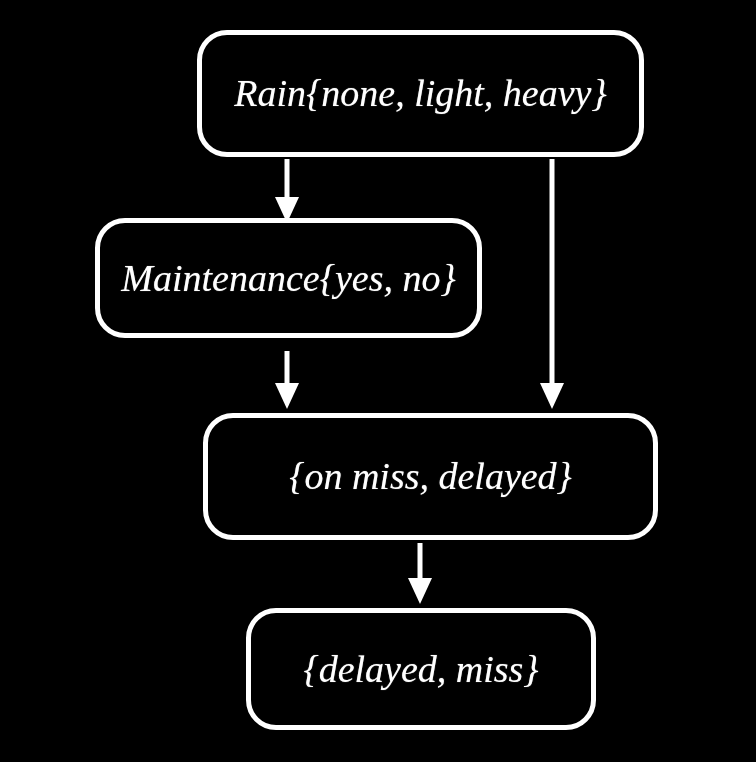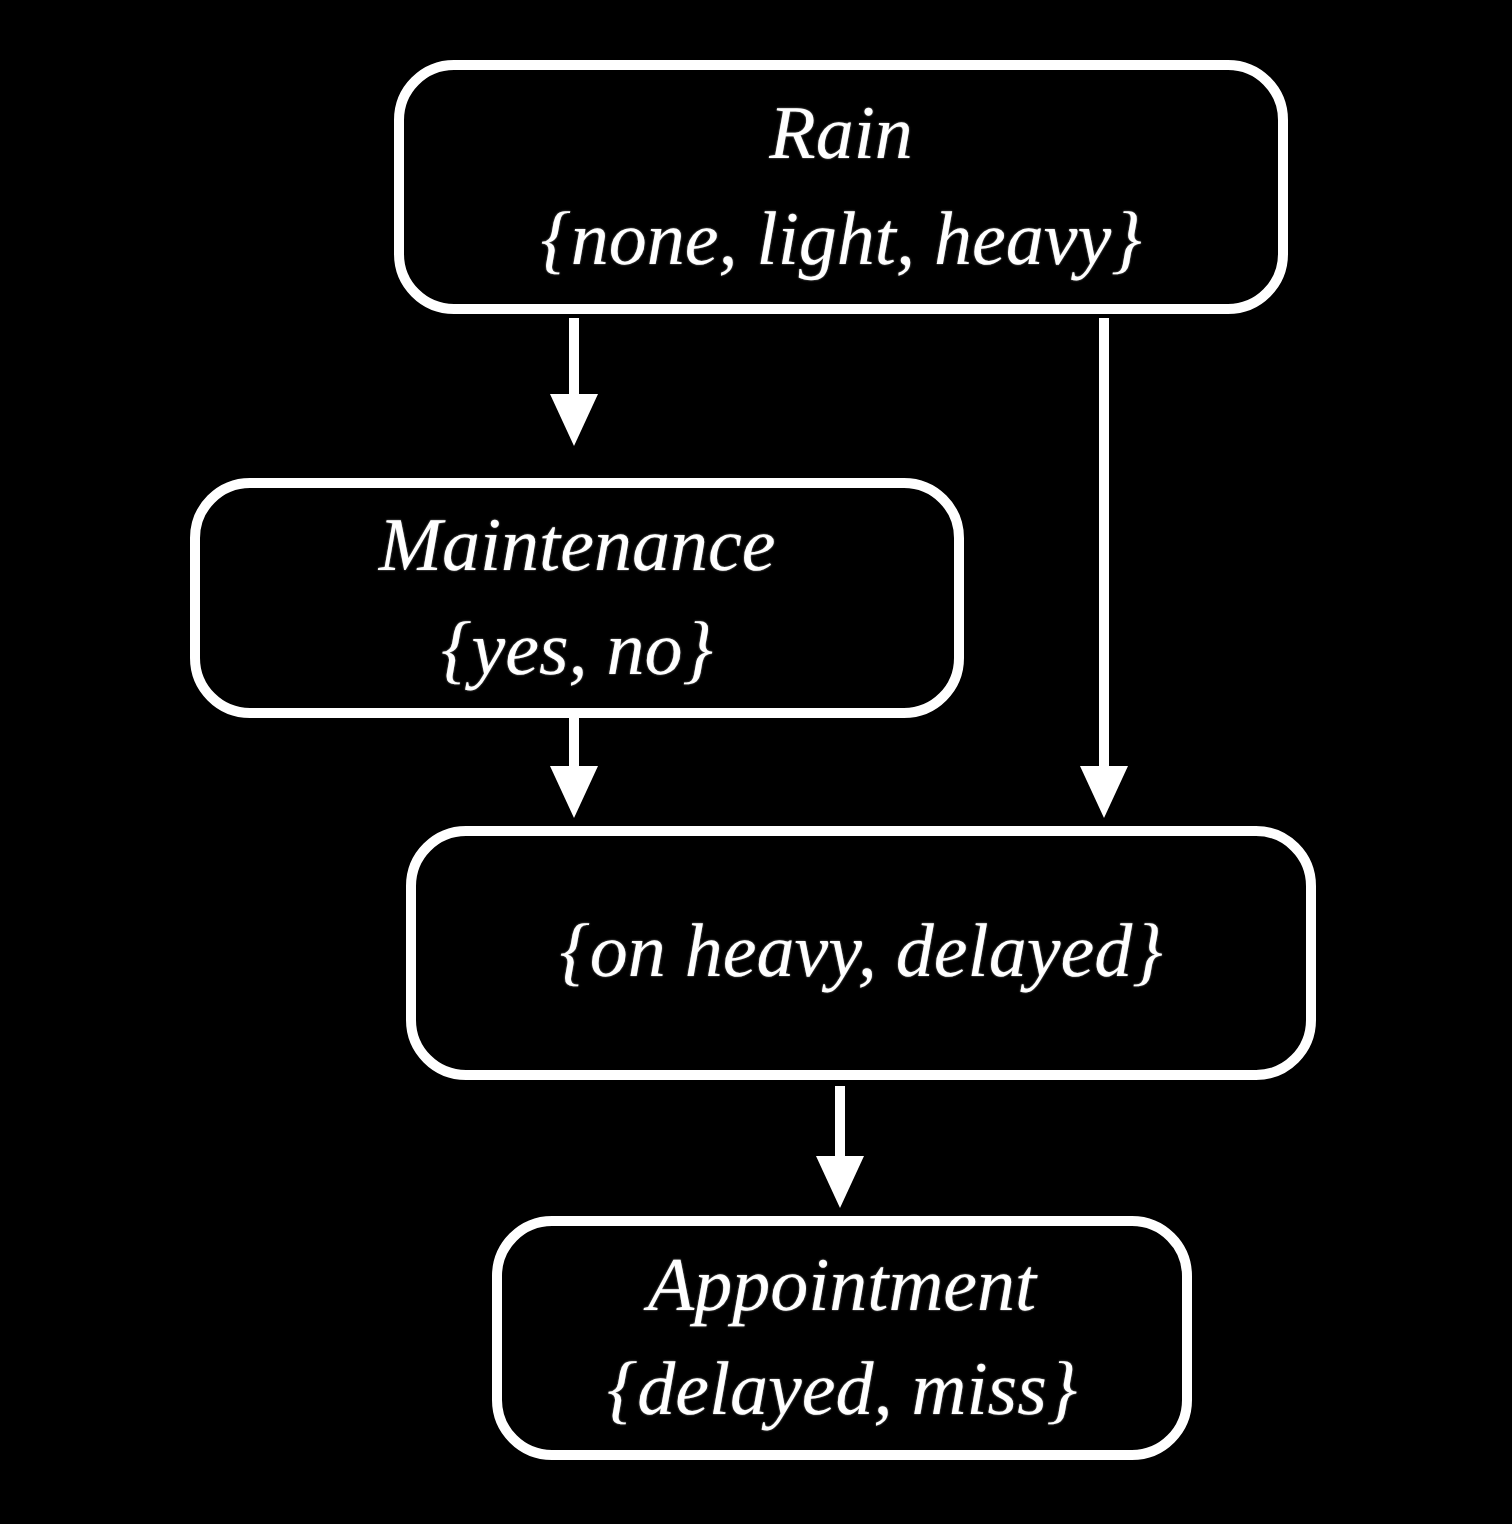--- a/index.html
+++ b/index.html
@@ -23,21 +23,21 @@
     height: 762px;
   }
   .node {
     position: absolute;
     box-sizing: border-box;
     border: 5px solid #ffffff;
     border-radius: 30px;
     background: #000000;
     color: #ffffff;
     display: flex;
-    flex-direction: column;
+    flex-direction: row;
     align-items: center;
     justify-content: center;
     text-align: center;
     font-style: italic;
     font-size: 38px;
     line-height: 1.38;
     text-shadow: 0 0 1px rgba(255,255,255,0.6);
   }
   .node-title, .node-values {
     white-space: nowrap;
@@ -65,27 +65,26 @@
         <line x1="420" y1="543" x2="420" y2="584" stroke="#ffffff" stroke-width="5"></line>
         <polygon points="408,578 432,578 420,604" fill="#ffffff"></polygon>
       </g>
     </svg>
 
   <div class="node" style="left: 197px; top: 30px; width: 447px; height: 127px;">
     <div class="node-title">Rain</div>
     <div class="node-values">{none, light, heavy}</div>
   </div>
 
-  <div class="node" style="left: 95px; top: 239px; width: 387px; height: 120px;">
+  <div class="node" style="left: 95px; top: 218px; width: 387px; height: 120px;">
     <div class="node-title">Maintenance</div>
     <div class="node-values">{yes, no}</div>
   </div>
 
   <div class="node" style="left: 203px; top: 413px; width: 455px; height: 127px;">
-    <div class="node-values">{on heavy, delayed}</div>
+    <div class="node-values">{on miss, delayed}</div>
   </div>
 
   <div class="node" style="left: 246px; top: 608px; width: 350px; height: 122px;">
-    <div class="node-title">Appointment</div>
     <div class="node-values">{delayed, miss}</div>
   </div>
 
 </div>
 
 </body></html>

